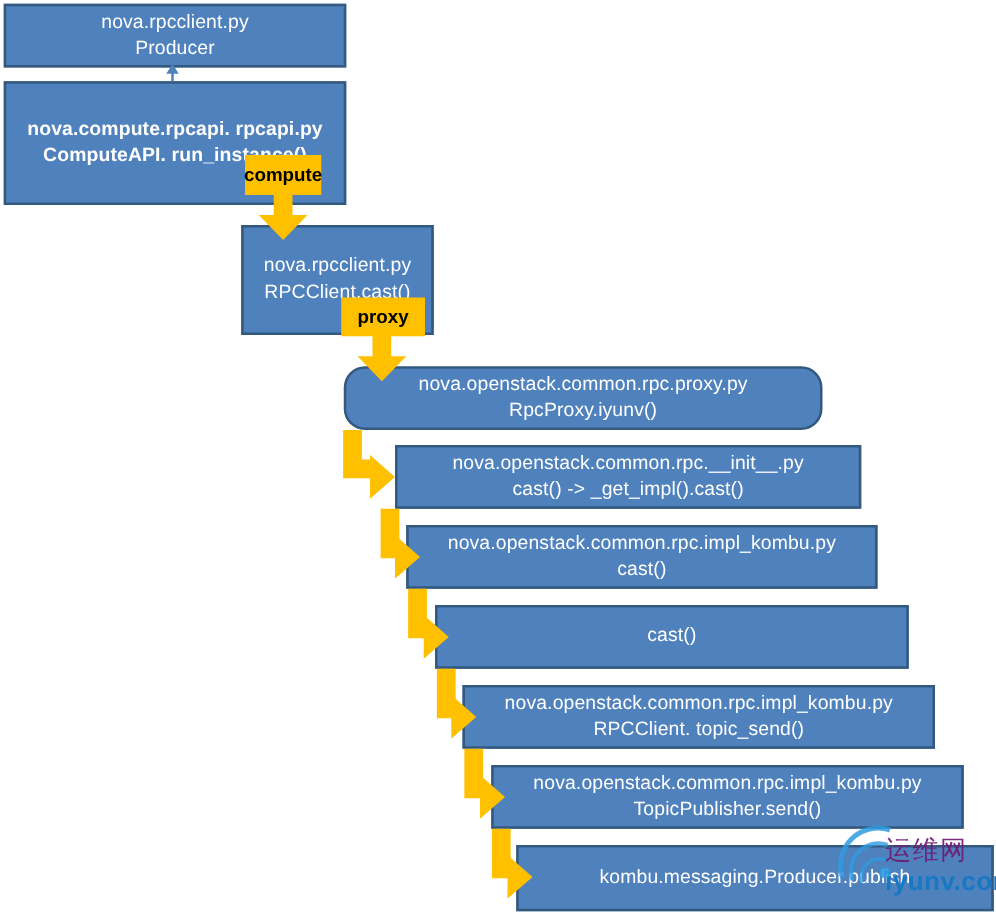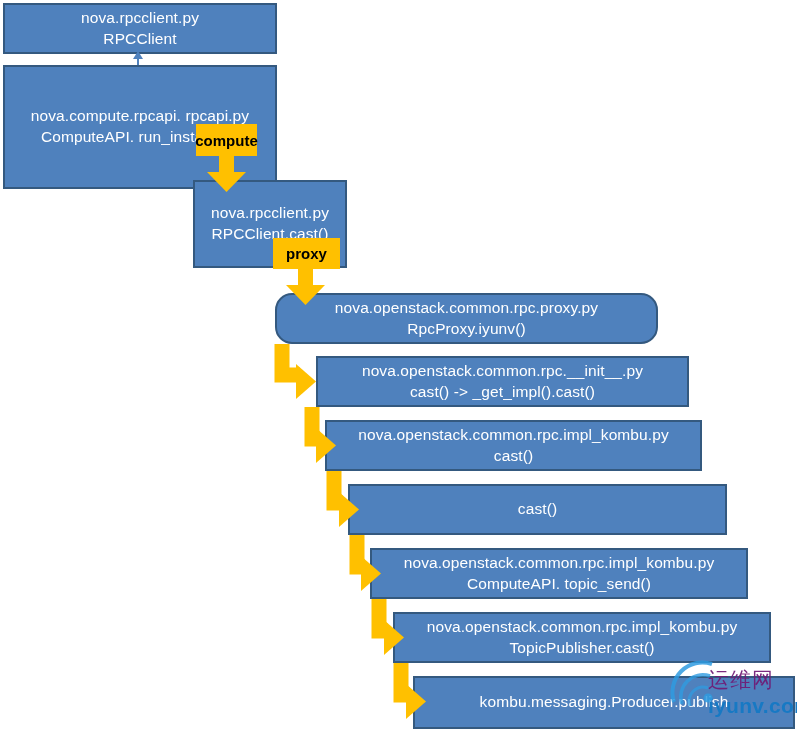--- a/index.html
+++ b/index.html
@@ -131,23 +131,23 @@
 
     <g>
       <path d="M401,663 L401,695 L410,695" stroke="#FFC000" stroke-width="15" fill="none"></path>
       <path d="M406,684 L426,701.5 L406,719 Z" fill="#FFC000"></path>
     </g>
   </svg>
 
   <div id="nodes-layer">
       <div class="node" style="left: 3px; top: 3px; width: 274px; height: 51px;">
         <span class="line1">nova.rpcclient.py</span>
-        <span class="line2">RPCClient</span>
+        <span class="line2">Producer</span>
       </div>
-      <div class="node" style="left: 3px; top: 65px; width: 274px; height: 124px;">
+      <div class="node" style="left: 3px; top: 65px; width: 274px; height: 99px; font-weight: bold;">
         <span class="line1">nova.compute.rpcapi. rpcapi.py</span>
         <span class="line2">ComputeAPI. run_instance()</span>
       </div>
       <div class="node" style="left: 193px; top: 180px; width: 154px; height: 88px;">
         <span class="line1">nova.rpcclient.py</span>
         <span class="line2">RPCClient.cast()</span>
       </div>
       <div class="node" style="left: 275px; top: 293px; width: 383px; height: 51px; border-radius: 17px;">
         <span class="line1">nova.openstack.common.rpc.proxy.py</span>
         <span class="line2">RpcProxy.iyunv()</span>
@@ -158,25 +158,25 @@
       </div>
       <div class="node" style="left: 325px; top: 420px; width: 377px; height: 51px;">
         <span class="line1">nova.openstack.common.rpc.impl_kombu.py</span>
         <span class="line2">cast()</span>
       </div>
       <div class="node" style="left: 348px; top: 484px; width: 379px; height: 51px;">
         <span class="line2">cast()</span>
       </div>
       <div class="node" style="left: 370px; top: 548px; width: 378px; height: 51px;">
         <span class="line1">nova.openstack.common.rpc.impl_kombu.py</span>
-        <span class="line2">ComputeAPI. topic_send()</span>
+        <span class="line2">RPCClient. topic_send()</span>
       </div>
       <div class="node" style="left: 393px; top: 612px; width: 378px; height: 51px;">
         <span class="line1">nova.openstack.common.rpc.impl_kombu.py</span>
-        <span class="line2">TopicPublisher.cast()</span>
+        <span class="line2">TopicPublisher.send()</span>
       </div>
       <div class="node" style="left: 413px; top: 676px; width: 382px; height: 53px;">
         <span class="line1">kombu.messaging.Producer.publish</span>
       </div>
     </div>
   <div id="tags-layer">
       <div class="tag" style="left: 196px; top: 124px; width: 61px; height: 32px;">compute</div>
       <div class="tag" style="left: 273px; top: 238px; width: 67px; height: 31px;">proxy</div>
     </div>
 

